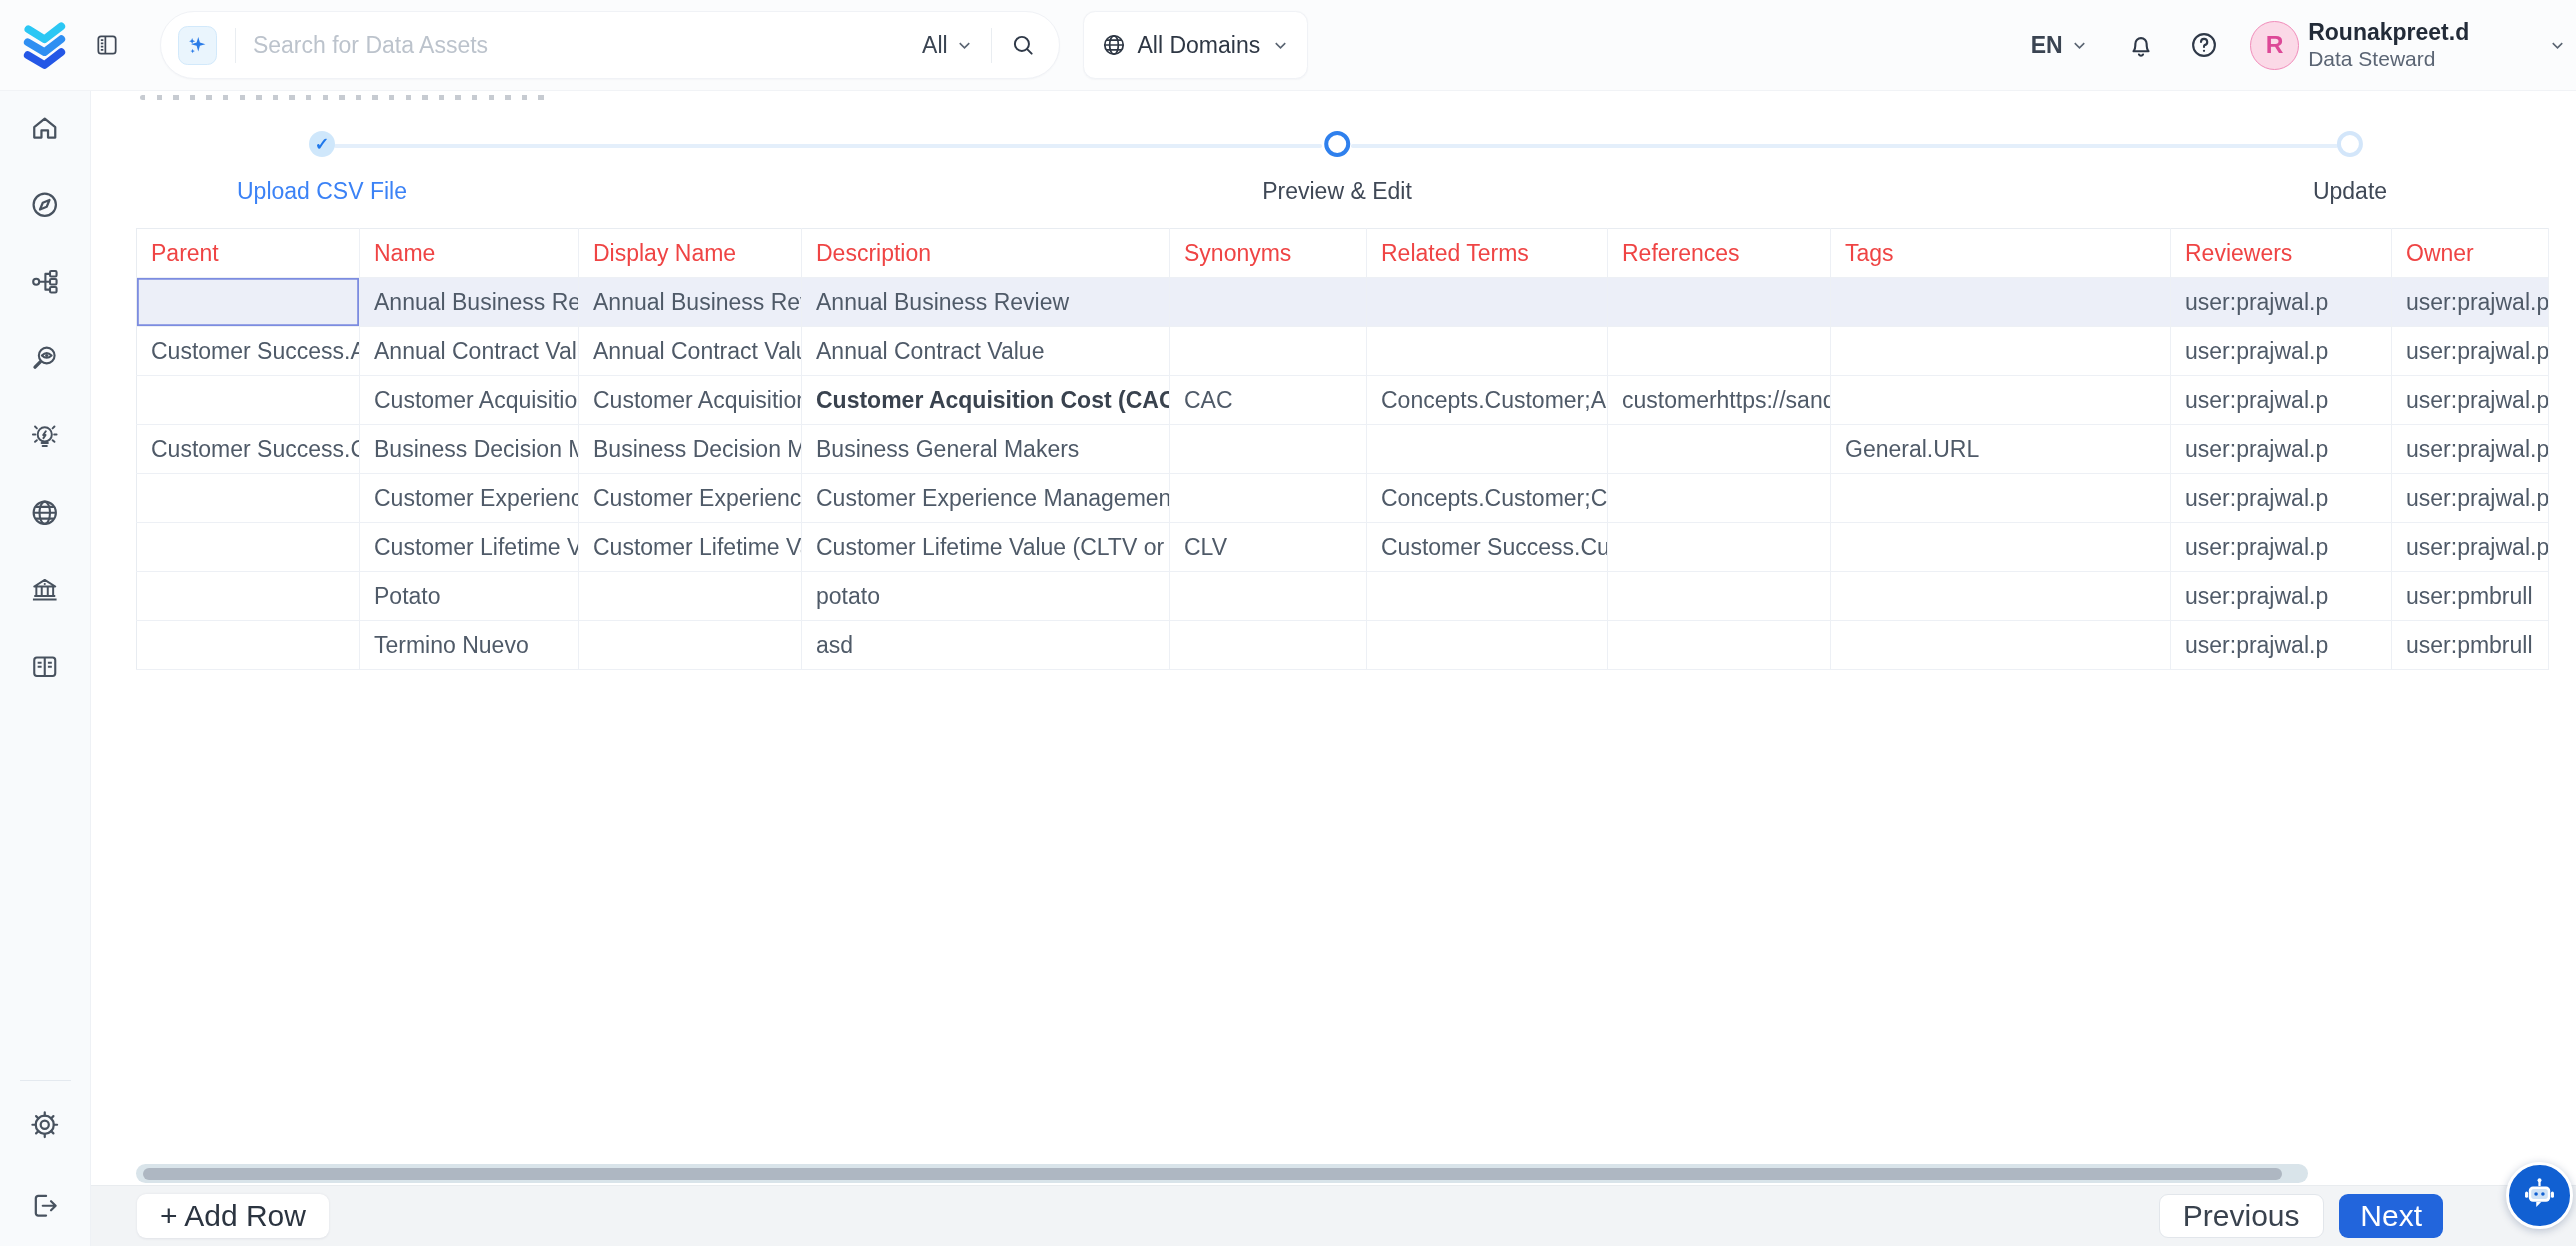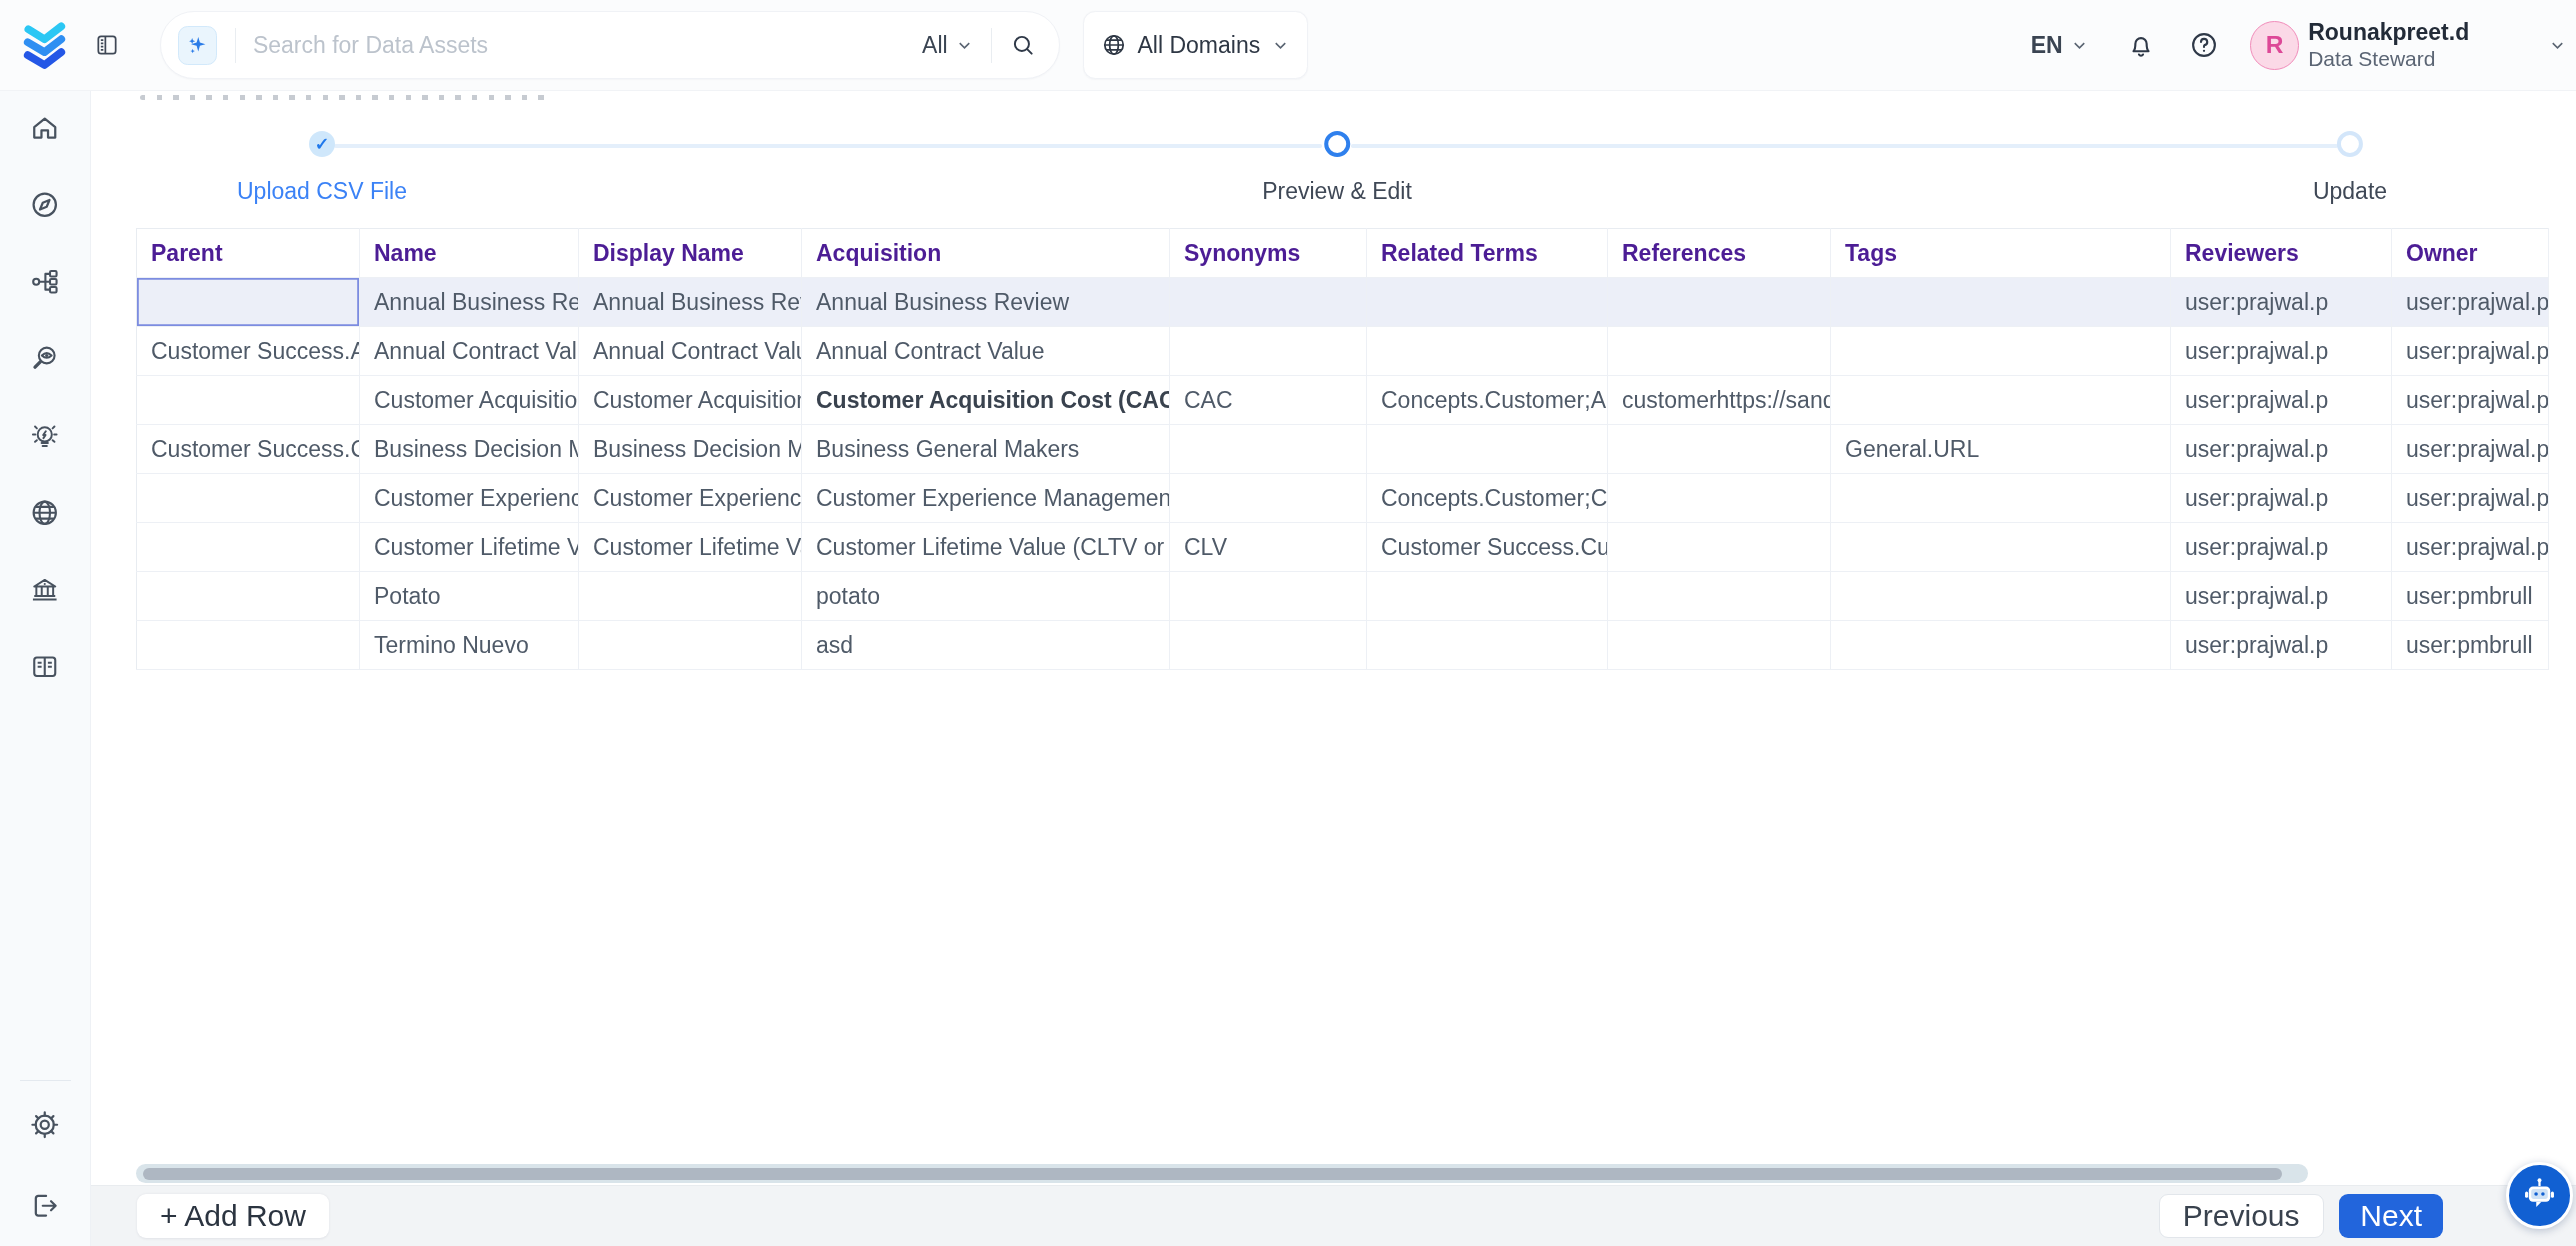--- a/index.html
+++ b/index.html
@@ -65,21 +65,21 @@
   .step.upcoming .dot { background:#fff; border:4.4px solid #d3e6fa; }
   .slabel { margin-top:21px; font-size:23px; color:#3f4856; white-space:nowrap; }
   .step.complete .slabel { color:#3b82f6; }
 
   
   .grid-wrap { margin-left:45px; flex:none; }
   table { border-collapse:collapse; table-layout:fixed; width:2411px; }
   th, td { height:49px; padding:0 12.3px 0 14px; font-size:23px; text-align:left;
     white-space:nowrap; overflow:hidden; text-overflow:clip;
     border-right:0.9px solid #edf0f5; border-bottom:0.9px solid #edf0f5; }
-  th { color:#4c1d95; font-weight:700; border-top:0.9px solid #e8ecf1; background:#fff; }
+  th { color:#ef4444; font-weight:400; border-top:0.9px solid #e8ecf1; background:#fff; }
   th:first-child, td:first-child { border-left:0.9px solid #e8ecf1; }
   td { color:#4f5a68; }
   tr.hl td { background:#eceff8; }
   td.selected { box-shadow:inset 0 0 0 1.8px #7c8ce0; background:#e8ebf7; }
   td b { font-weight:bold; color:#39424e; }
 
   .grow { flex:1; }
 
   
   .hscroll { margin:0 0 1.8px 45px; width:2172px; height:19px; background:#d9e4ea;
@@ -291,21 +291,21 @@
             <col style="width:223px">
             <col style="width:340px">
           <col style="width:221px">
             <col style="width:157px">
         </colgroup>
         <thead>
             <tr id="thead-row">
               <th>Parent</th>
               <th>Name</th>
               <th>Display Name</th>
-              <th>Acquisition</th>
+              <th>Description</th>
               <th>Synonyms</th>
               <th>Related Terms</th>
               <th>References</th>
               <th>Tags</th>
               <th>Reviewers</th>
               <th>Owner</th>
             </tr>
           </thead>
         <tbody id="tbody">
             <tr class="hl">

